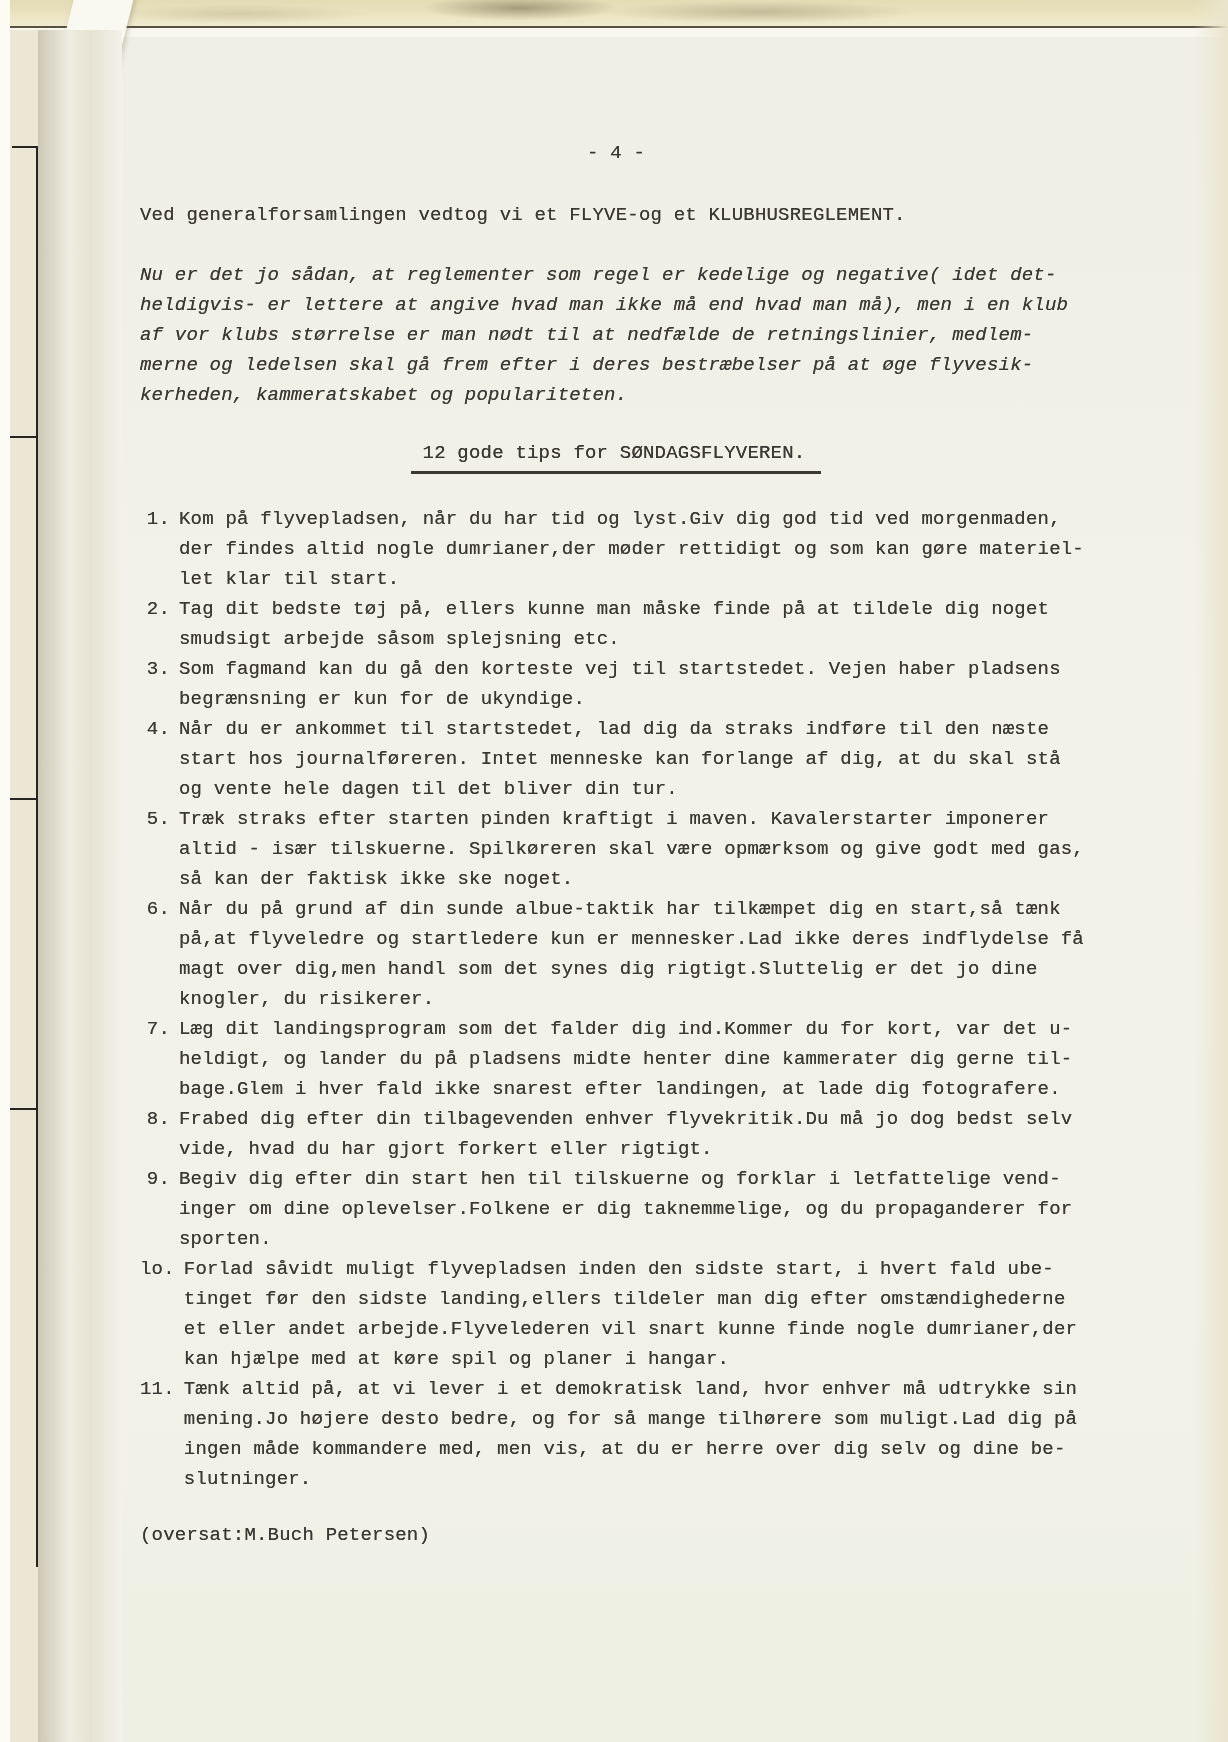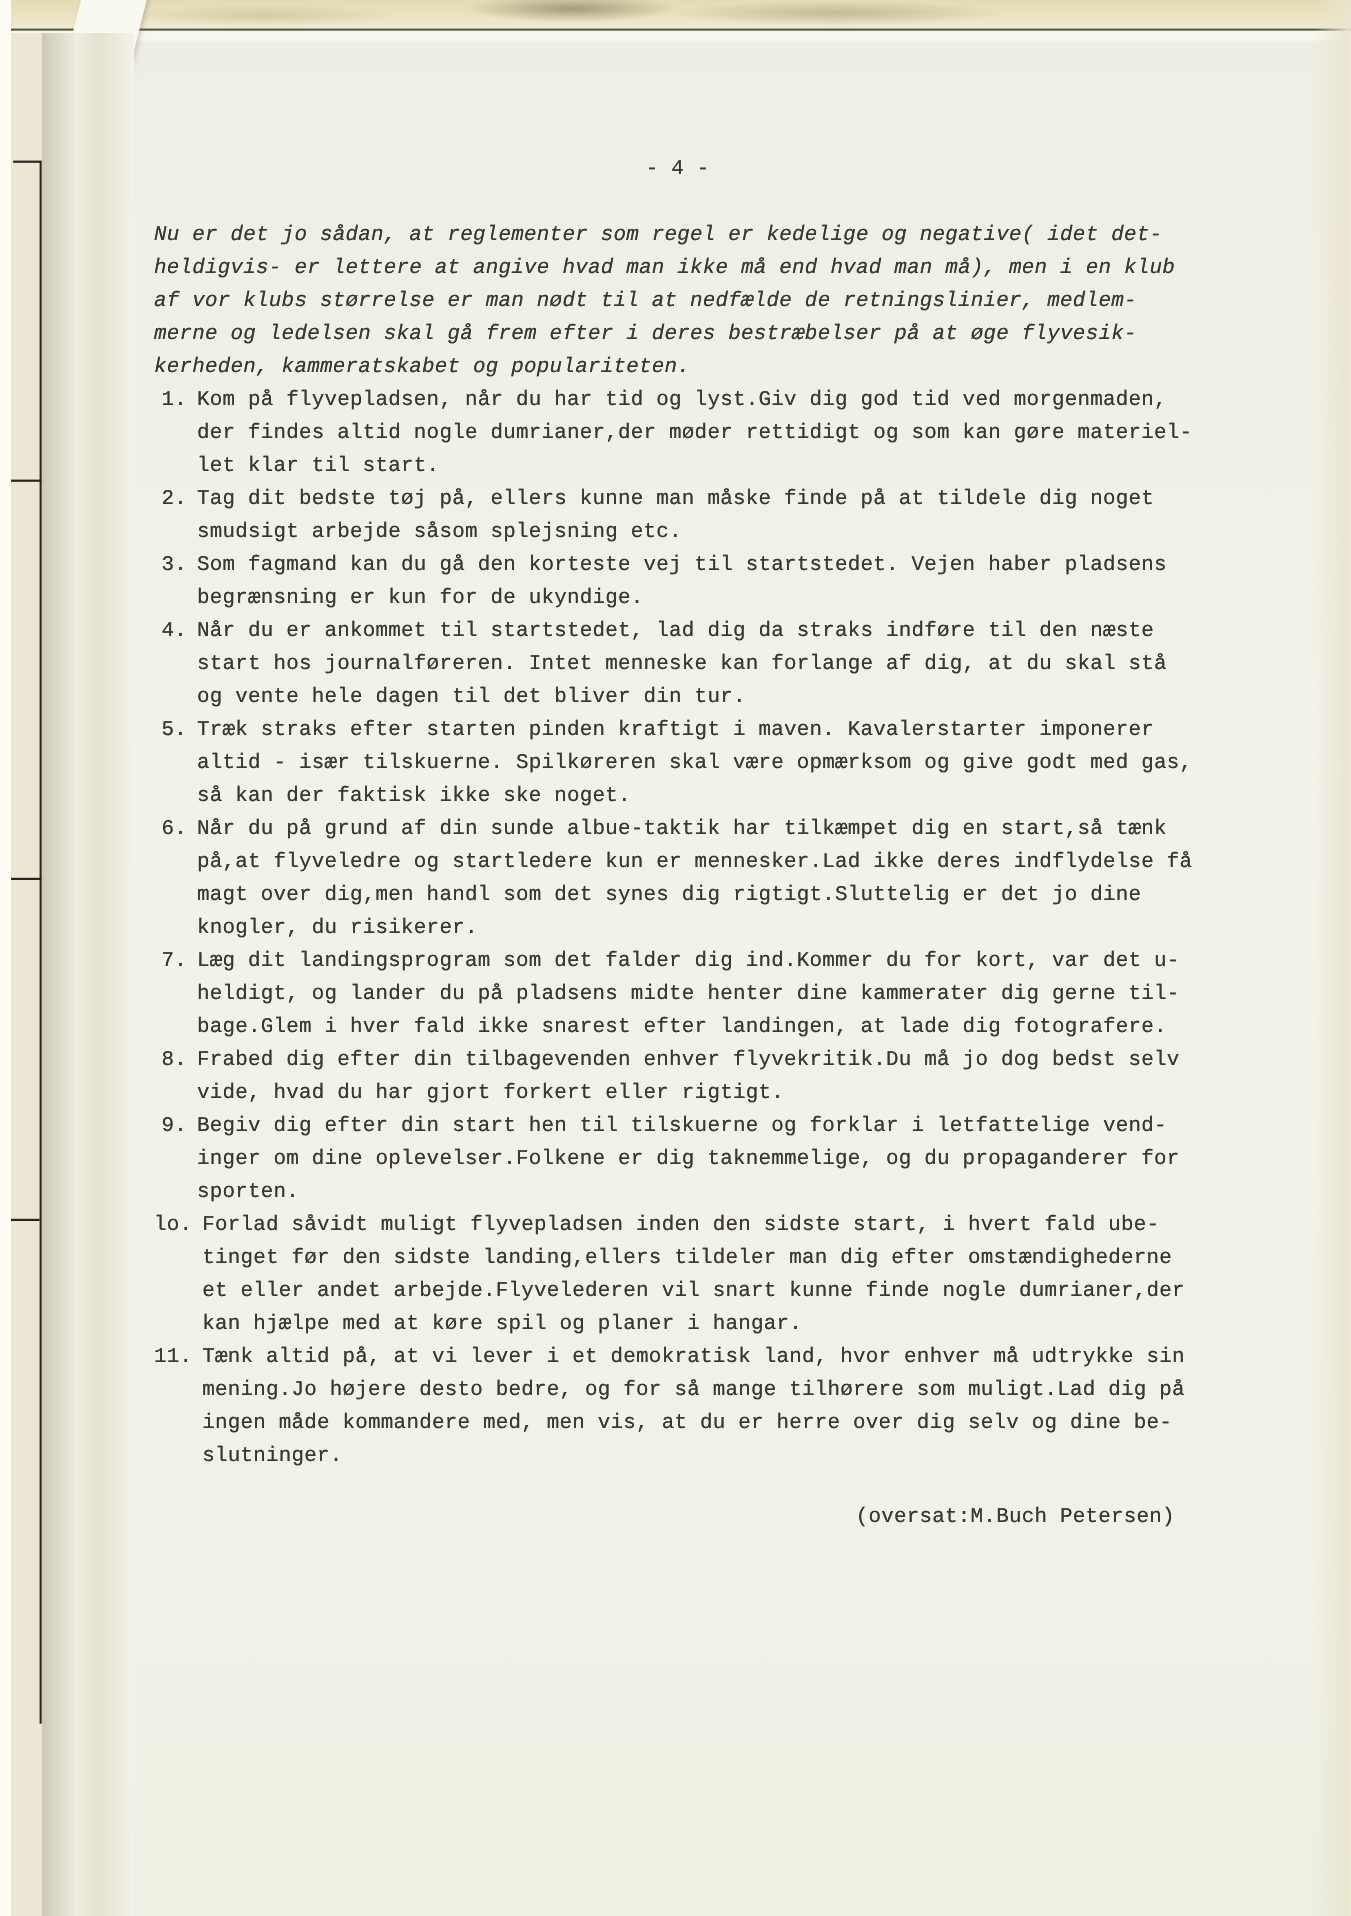--- a/index.html
+++ b/index.html
@@ -52,21 +52,21 @@
     border-bottom:3px solid #3a3831;text-shadow:0 0 .6px rgba(45,43,38,.9);
   }
   .tips{margin:0;}
   .tip{display:flex;margin:0;}
   .tip-num{
     flex:0 0 30px;text-align:right;margin-right:9px;white-space:nowrap;
     text-shadow:0 0 .5px rgba(45,43,38,.75);
   }
   .tip-text{flex:1;white-space:pre-line;text-shadow:0 0 .5px rgba(45,43,38,.75);}
   .u{text-decoration-thickness:2px;text-underline-offset:4px;}
-  .signature{margin-top:26px;text-align:right;padding-right:24px;}
+  .signature{margin-top:26px;padding-right:24px;}
 </style>
 </head>
 <body>
 
 <div class="top-band"></div>
 <div class="top-line"></div>
 <div class="top-gap"></div>
 <div class="left-white"></div>
 <div class="left-under">
   <div class="ln h-frame-2"></div>
@@ -74,26 +74,30 @@
   <div class="ln h-frame-4"></div>
 </div>
 <div class="ln v-frame"></div>
 <div class="ln h-frame-1"></div>
 <div class="corner-fold"></div>
 <div class="left-fold"></div>
 <div class="right-edge"></div>
 
 <div class="content">
   <p class="tw page-number">- 4 -</p>
+  <p class="tw intro">Ved generalforsamlingen vedtog vi et FLYVE-og et KLUBHUSREGLEMENT.</p>
   <p class="tw para-first">Nu er det jo sådan, at reglementer som regel er kedelige og negative( idet det-
 heldigvis- er lettere at angive hvad man ikke må end hvad man må), men i en klub
 af vor klubs størrelse er man nødt til at nedfælde de retningslinier, medlem-
 merne og ledelsen skal gå frem efter i deres bestræbelser på at øge flyvesik-
 kerheden, kammeratskabet og populariteten.</p>
 
+  <div class="heading-wrap">
+    <span class="heading">12 gode tips for SØNDAGSFLYVEREN.</span>
+  </div>
 
   <div class="tips">
     <div class="tip">
       <span class="tip-num">1.</span>
       <span class="tip-text">Kom på flyvepladsen, når du har tid og lyst.Giv dig god tid ved morgenmaden,
 der findes altid nogle dumrianer,der møder rettidigt og som kan gøre materiel-
 let klar til start.</span>
     </div>
     <div class="tip">
       <span class="tip-num">2.</span>

